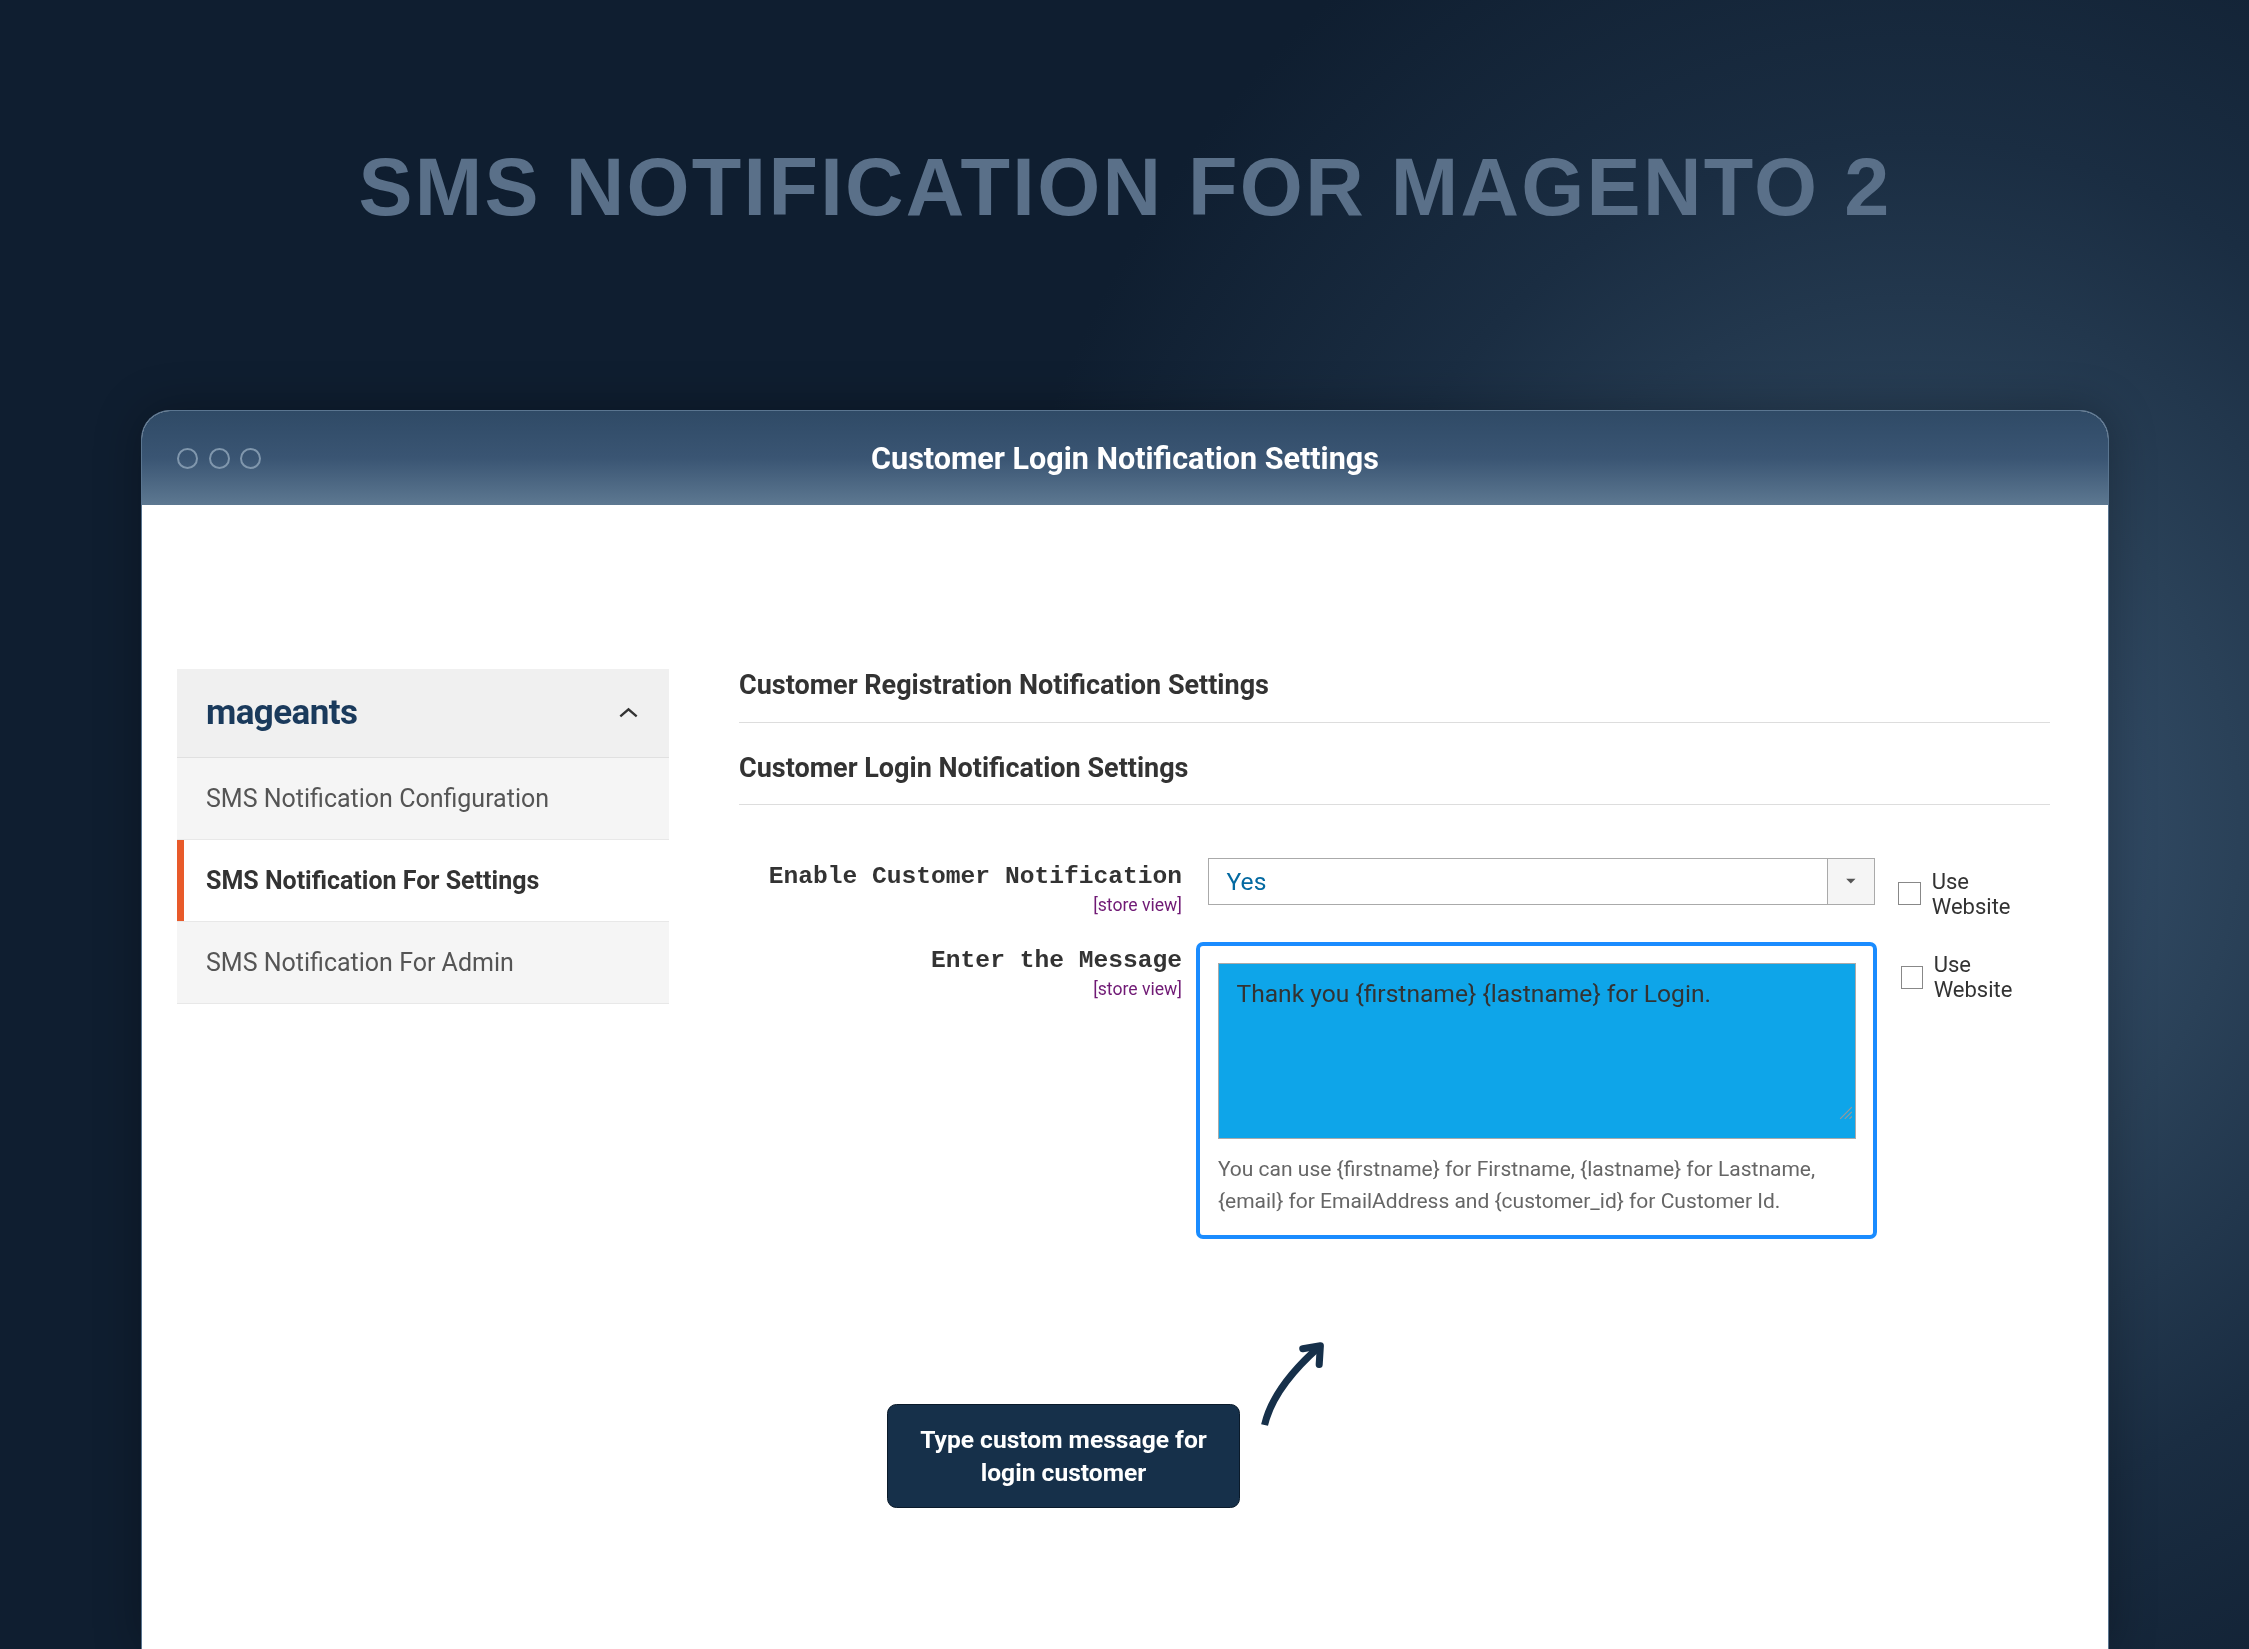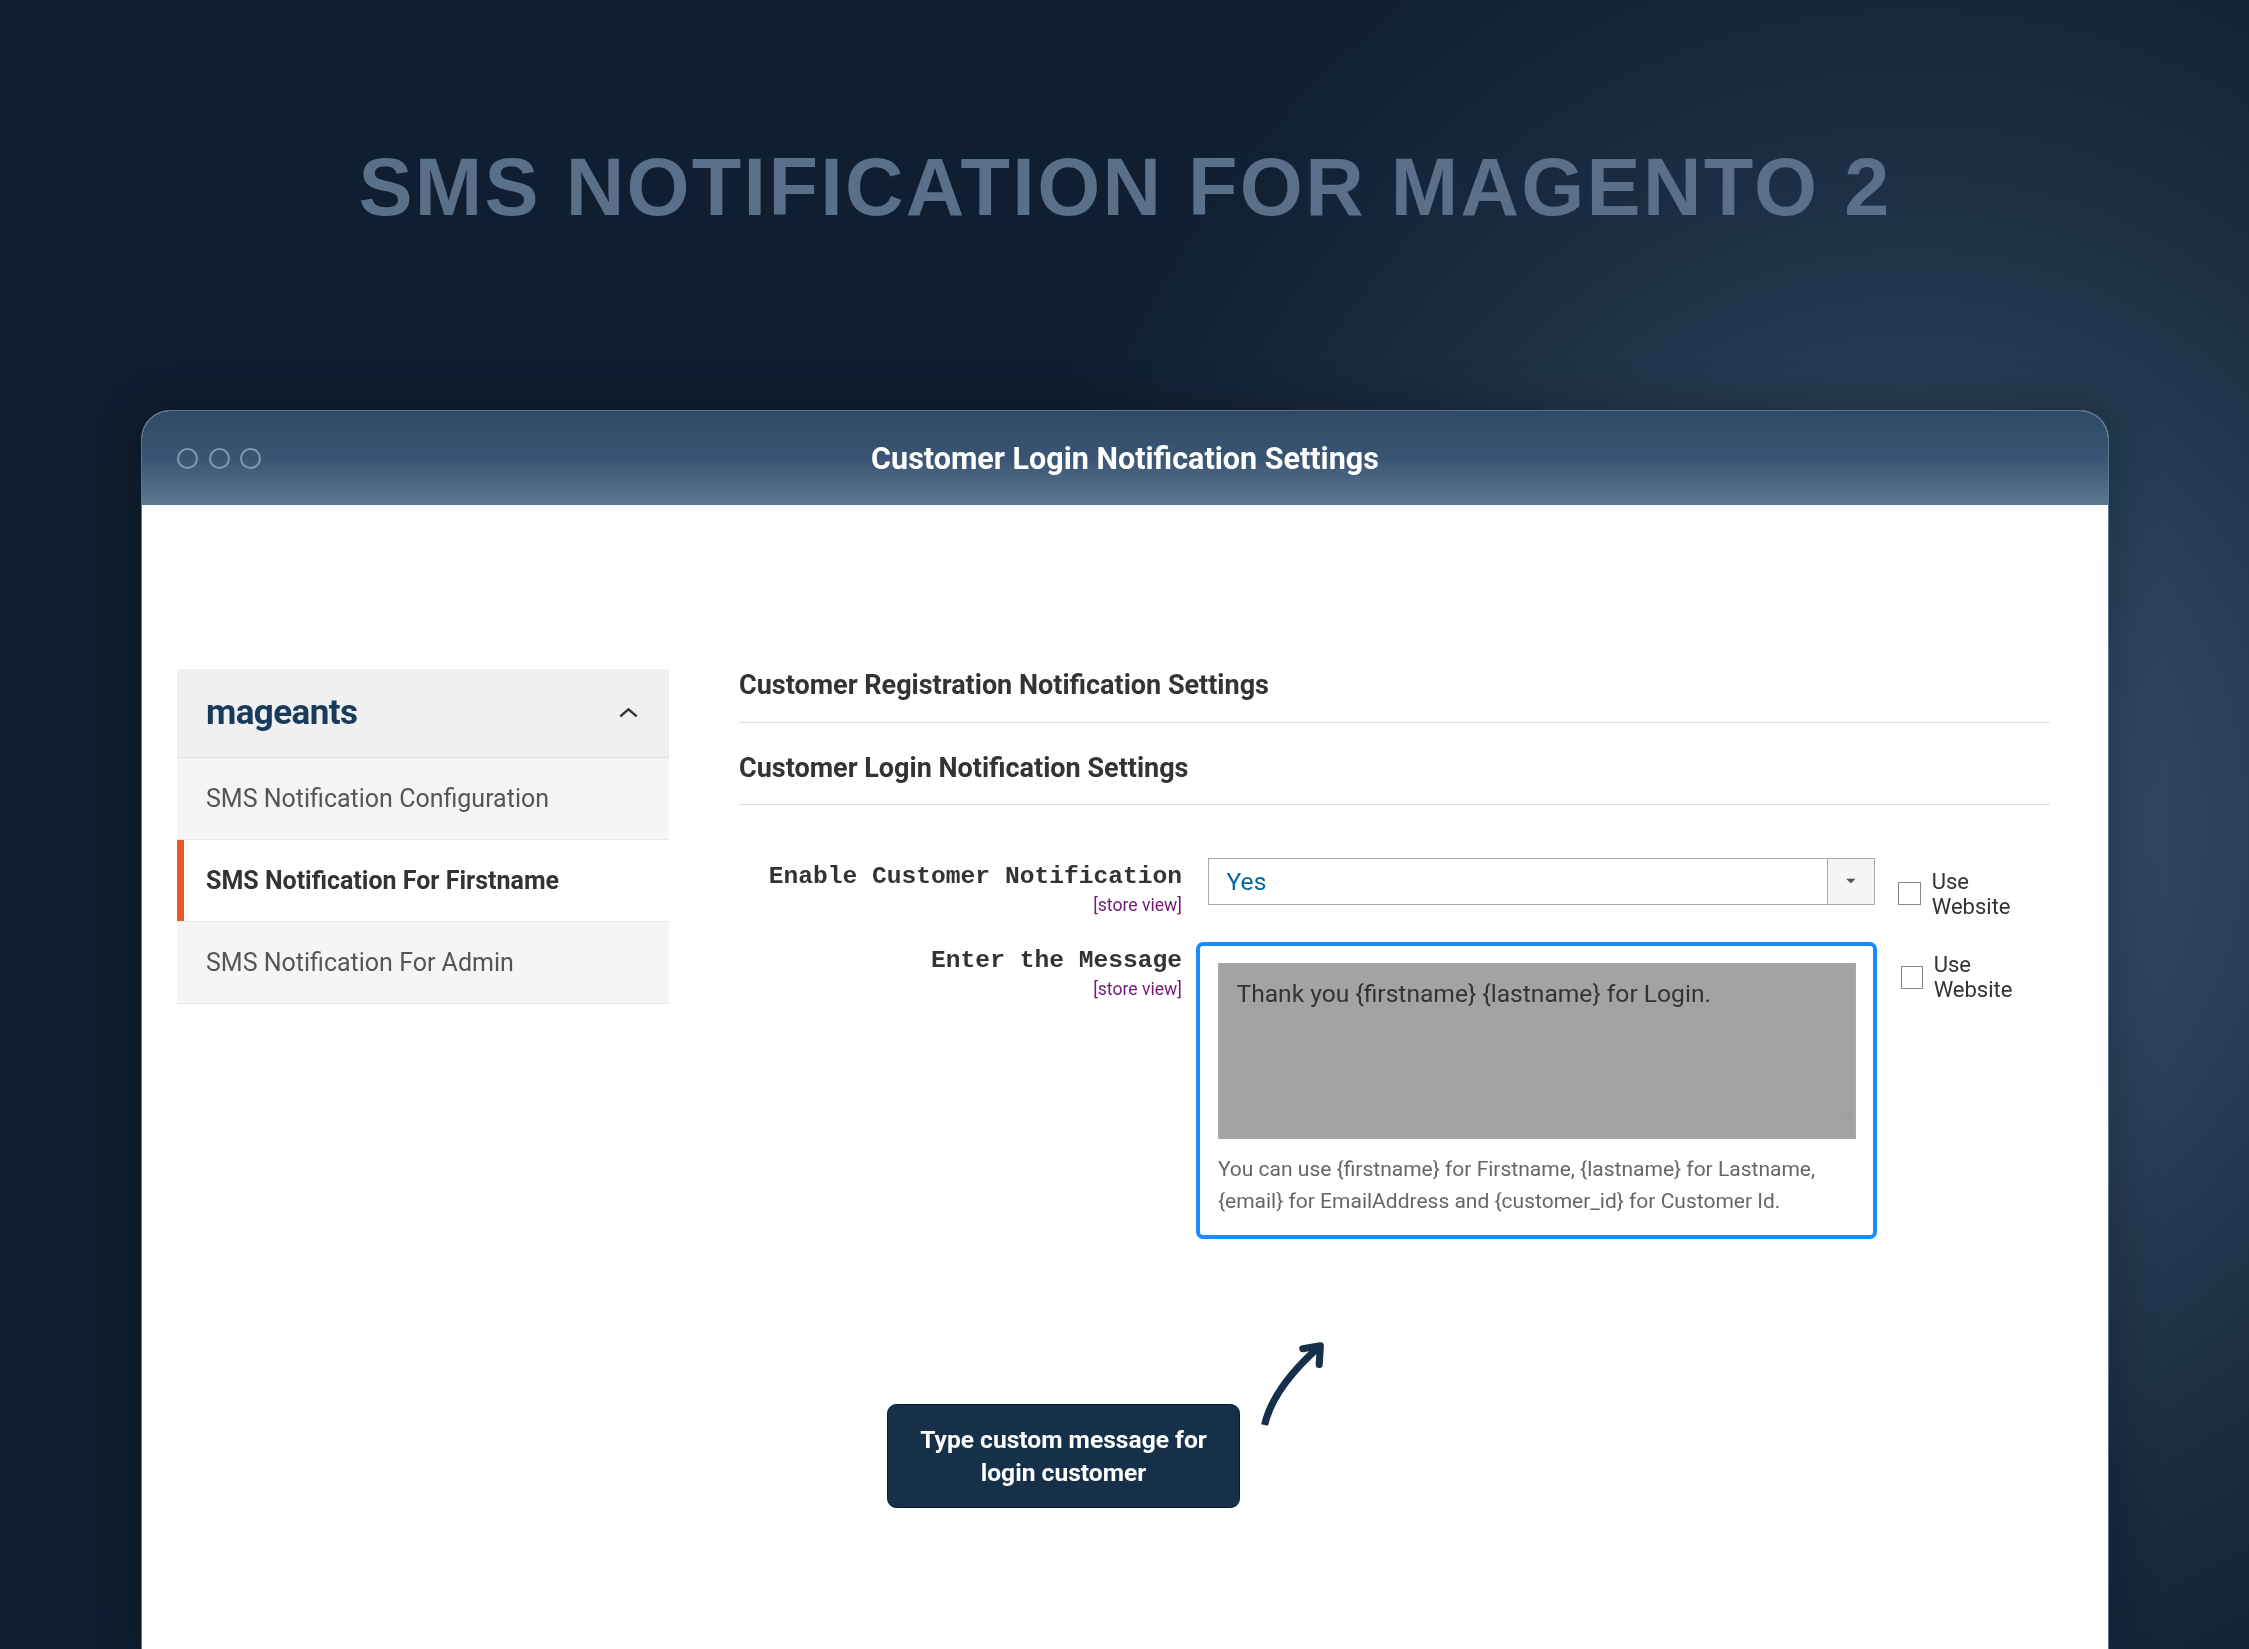--- a/index.html
+++ b/index.html
@@ -240,21 +240,21 @@
   margin-left: -11.7px;
 }
 
 .textarea-box {
   width: 100%;
   height: 176px;
   border: 1.2px solid #aaa;
   padding: 14.6px 17.6px;
   font-size: 24.6px;
   color: #333;
-  background: #a3a3a3;
+  background: #0ea5e9;
   resize: both;
   font-family: inherit;
   margin-bottom: 14.6px;
   position: relative;
 }
 
 .helper-text {
   font-size: 21px;
   color: #666;
   line-height: 1.5;
@@ -321,21 +321,21 @@
         <span class="chevron-up">
           <svg viewBox="0 0 32 20">
               <path d="M2 16 L16 4 L30 16" stroke="#333" stroke-width="4" fill="none"></path>
             </svg>
         </span>
       </div>
       <div class="sidebar-item">
         <span>SMS Notification Configuration</span>
       </div>
       <div class="sidebar-item active">
-        <span>SMS Notification For Firstname</span>
+        <span>SMS Notification For Settings</span>
       </div>
       <div class="sidebar-item">
         <span>SMS Notification For Admin</span>
       </div>
     </div>
 
     <div class="main-content">
       <h2 class="section-heading">Customer Registration Notification Settings</h2>
       <h2 class="section-heading second">Customer Login Notification Settings</h2>
 

